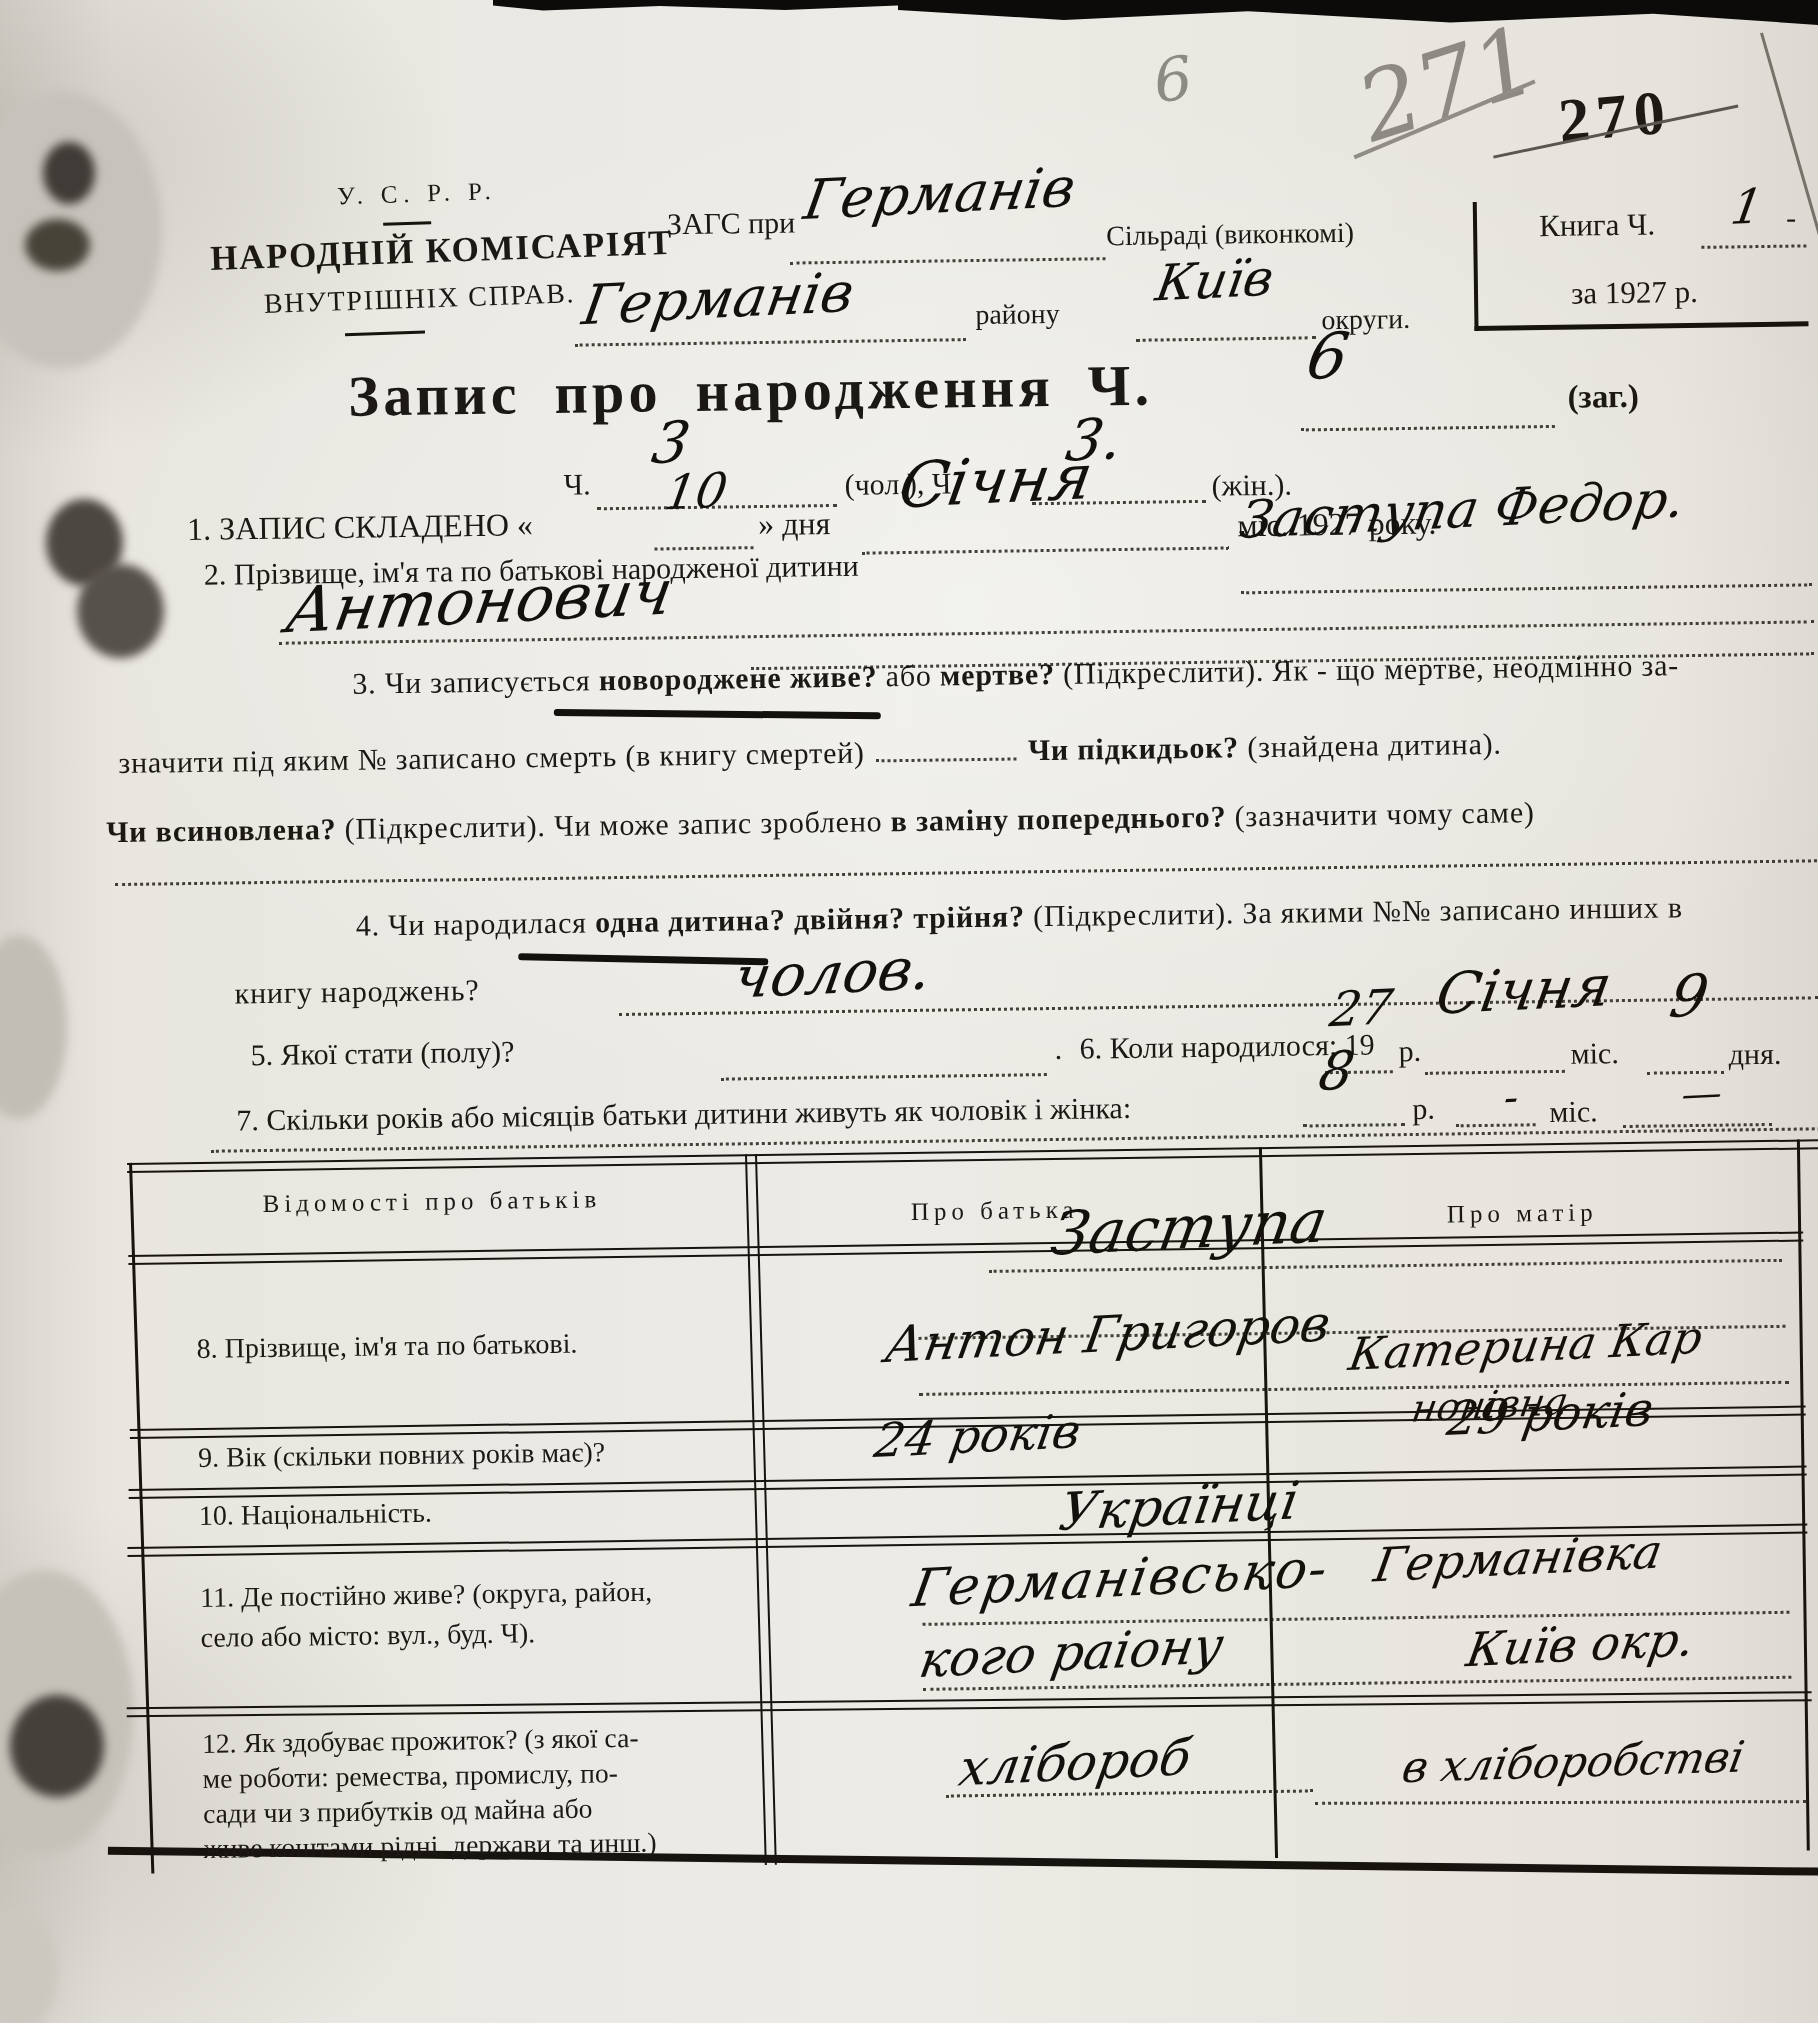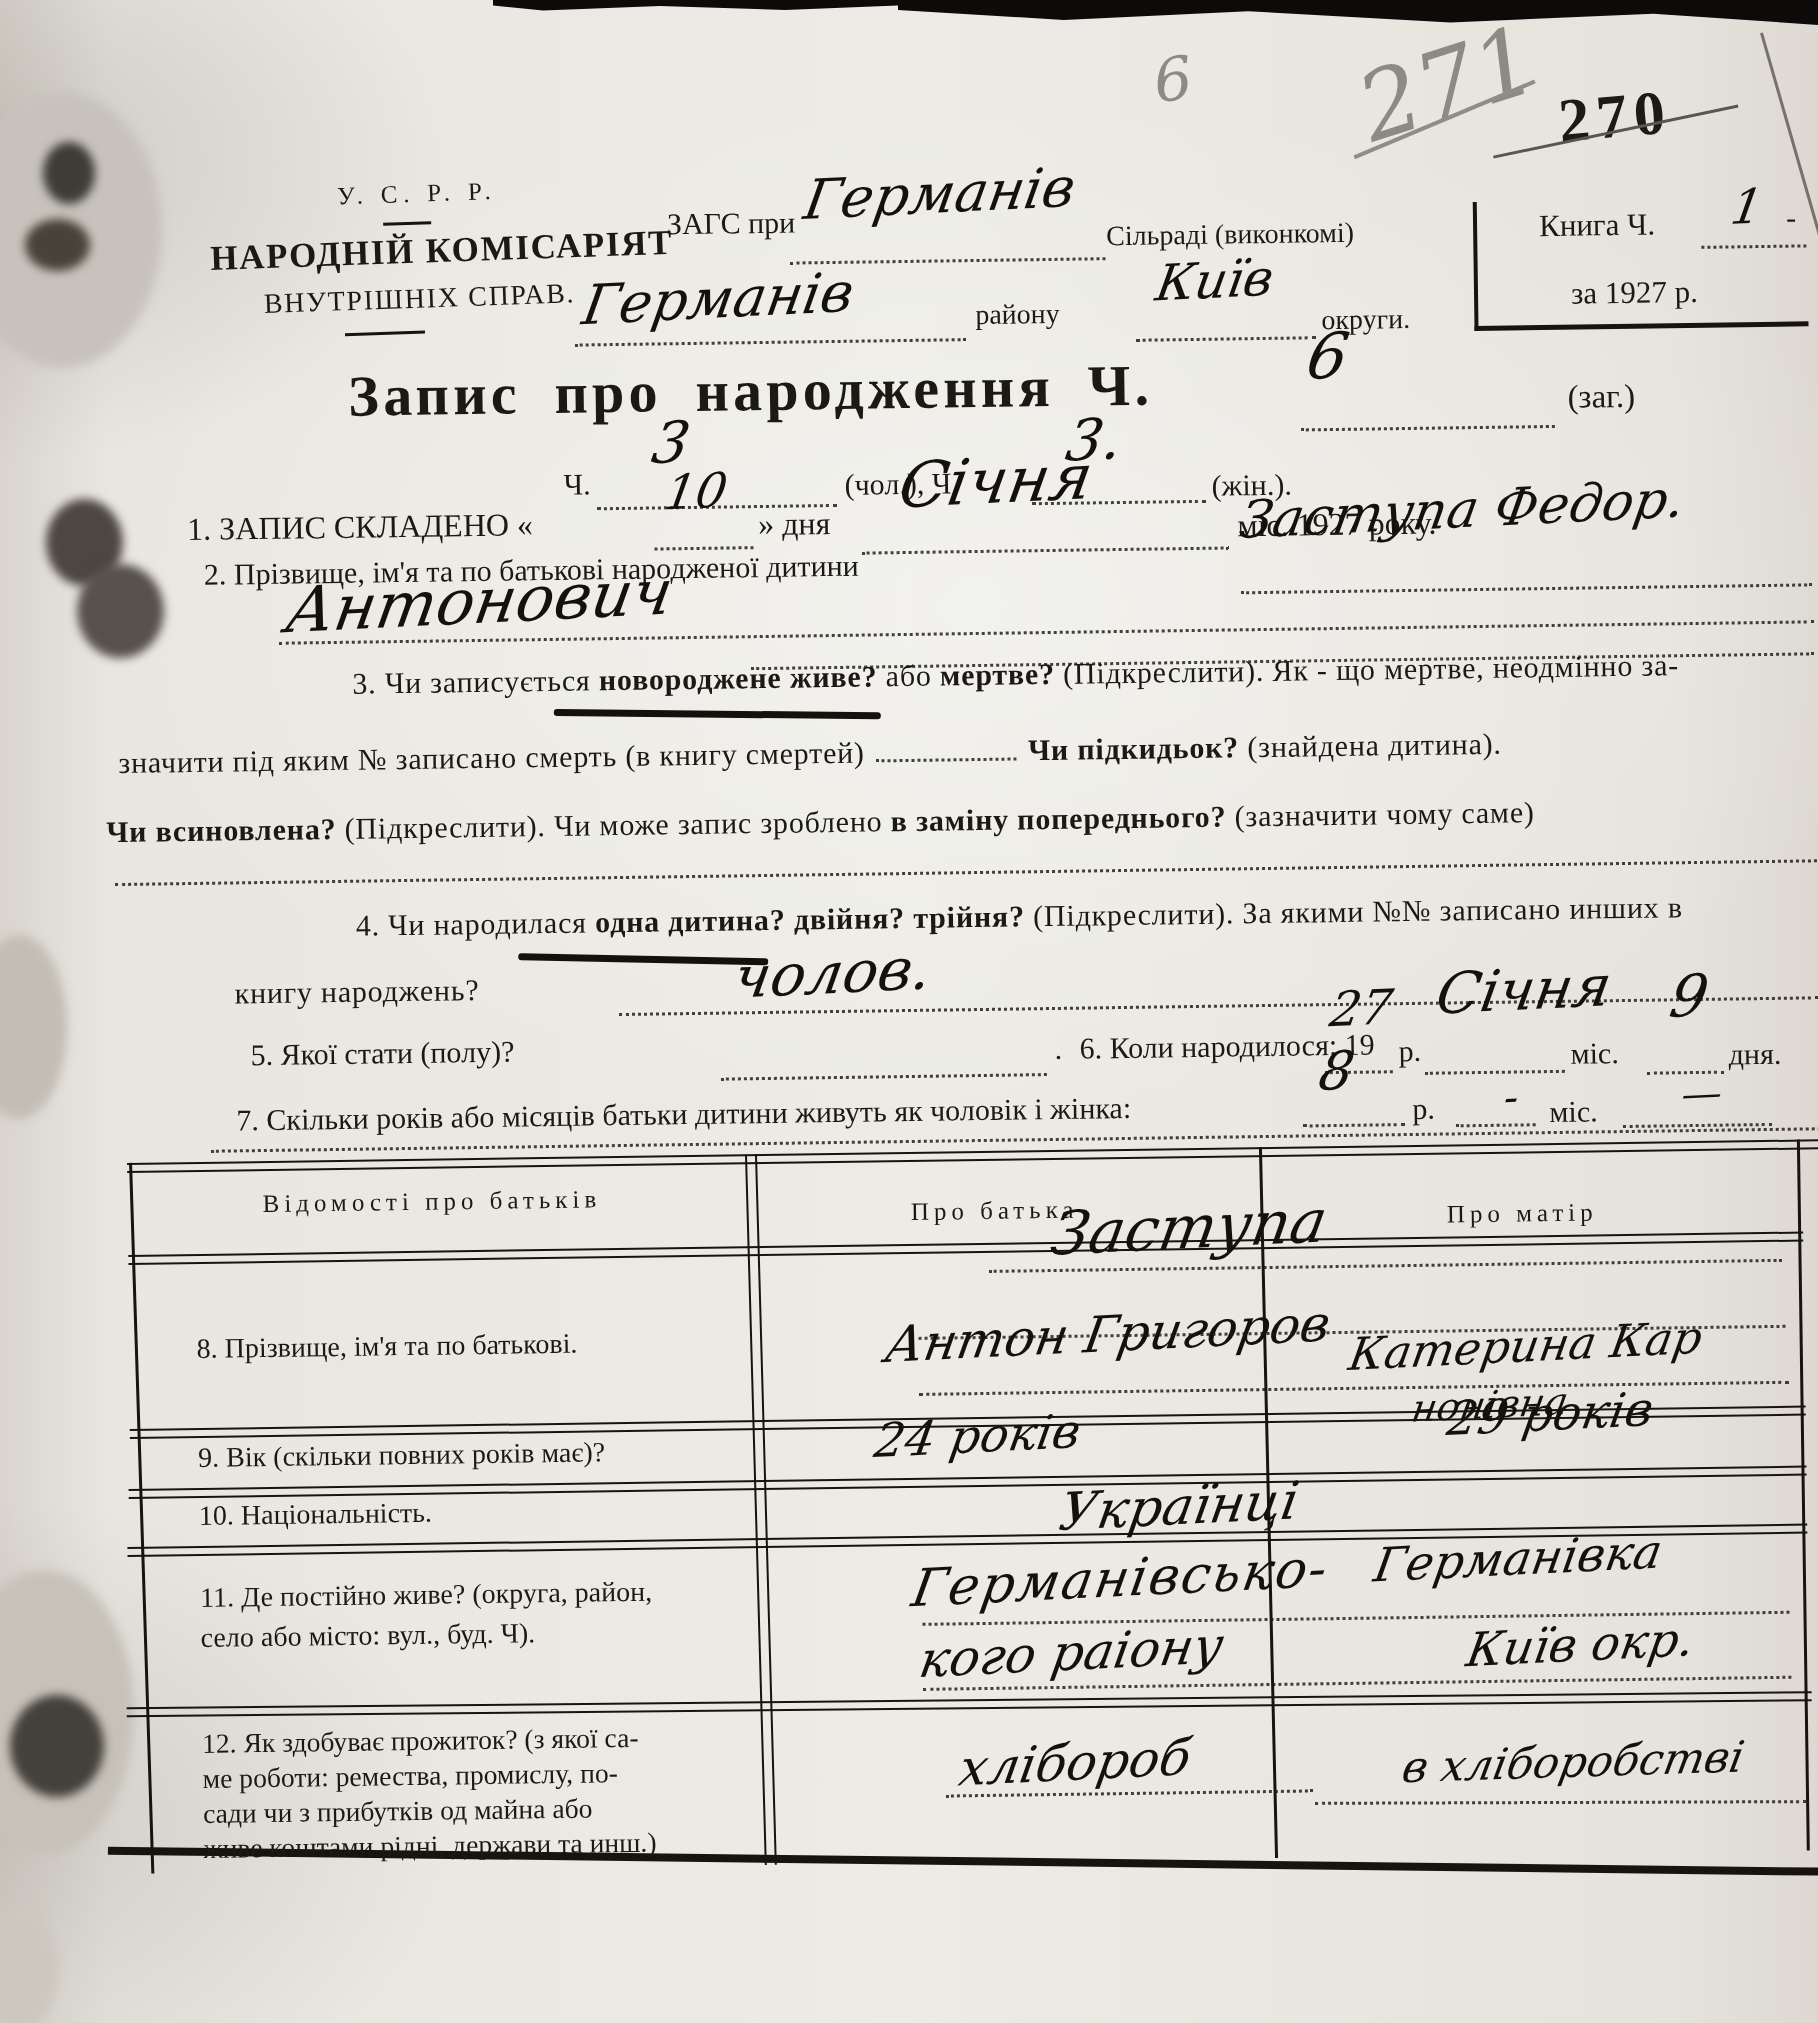--- a/index.html
+++ b/index.html
@@ -85,21 +85,21 @@
     <div class="rule" style="left:1484px;top:334px;width:334px;height:5px;"></div>
     <div class="t" style="left:1550px;top:219px;font-size:31px;">Книга Ч.</div>
     <div class="dots" style="left:1712px;top:257px;width:105px;"></div>
     <div class="hw" style="left:1743px;top:194px;font-size:48px;">1</div>
     <div class="t" style="left:1797px;top:214px;font-size:30px;">-</div>
     <div class="t" style="left:1581px;top:287px;font-size:31px;">за 1927 р.</div>
 
     <div class="t b" style="left:357px;top:359px;font-size:58px;letter-spacing:4.2px;word-spacing:15px;">Запис про народження Ч.</div>
     <div class="hw" style="left:1317px;top:331px;font-size:63px;">6</div>
     <div class="dots" style="left:1309px;top:434px;width:254px;"></div>
-    <div class="t" style="left:1576px;top:389px;font-size:33px;">(заг.)</div>
+    <div class="t" style="left:1576px;top:389px;font-size:33px;font-weight:bold;">(заг.)</div>
 
     <div class="t" style="left:571px;top:464px;font-size:30px;">Ч.</div>
     <div class="dots" style="left:604px;top:503px;width:240px;"></div>
     <div class="hw" style="left:661px;top:411px;font-size:57px;">3</div>
     <div class="t" style="left:852px;top:468px;font-size:30px;">(чол.), Ч.</div>
     <div class="dots" style="left:1039px;top:504px;width:174px;"></div>
     <div class="hw" style="left:1075px;top:414px;font-size:57px;">3.</div>
     <div class="t" style="left:1219px;top:474px;font-size:30px;">(жін.).</div>
 
     <div class="t" style="left:194px;top:503px;font-size:32px;">1. ЗАПИС СКЛАДЕНО «</div>

